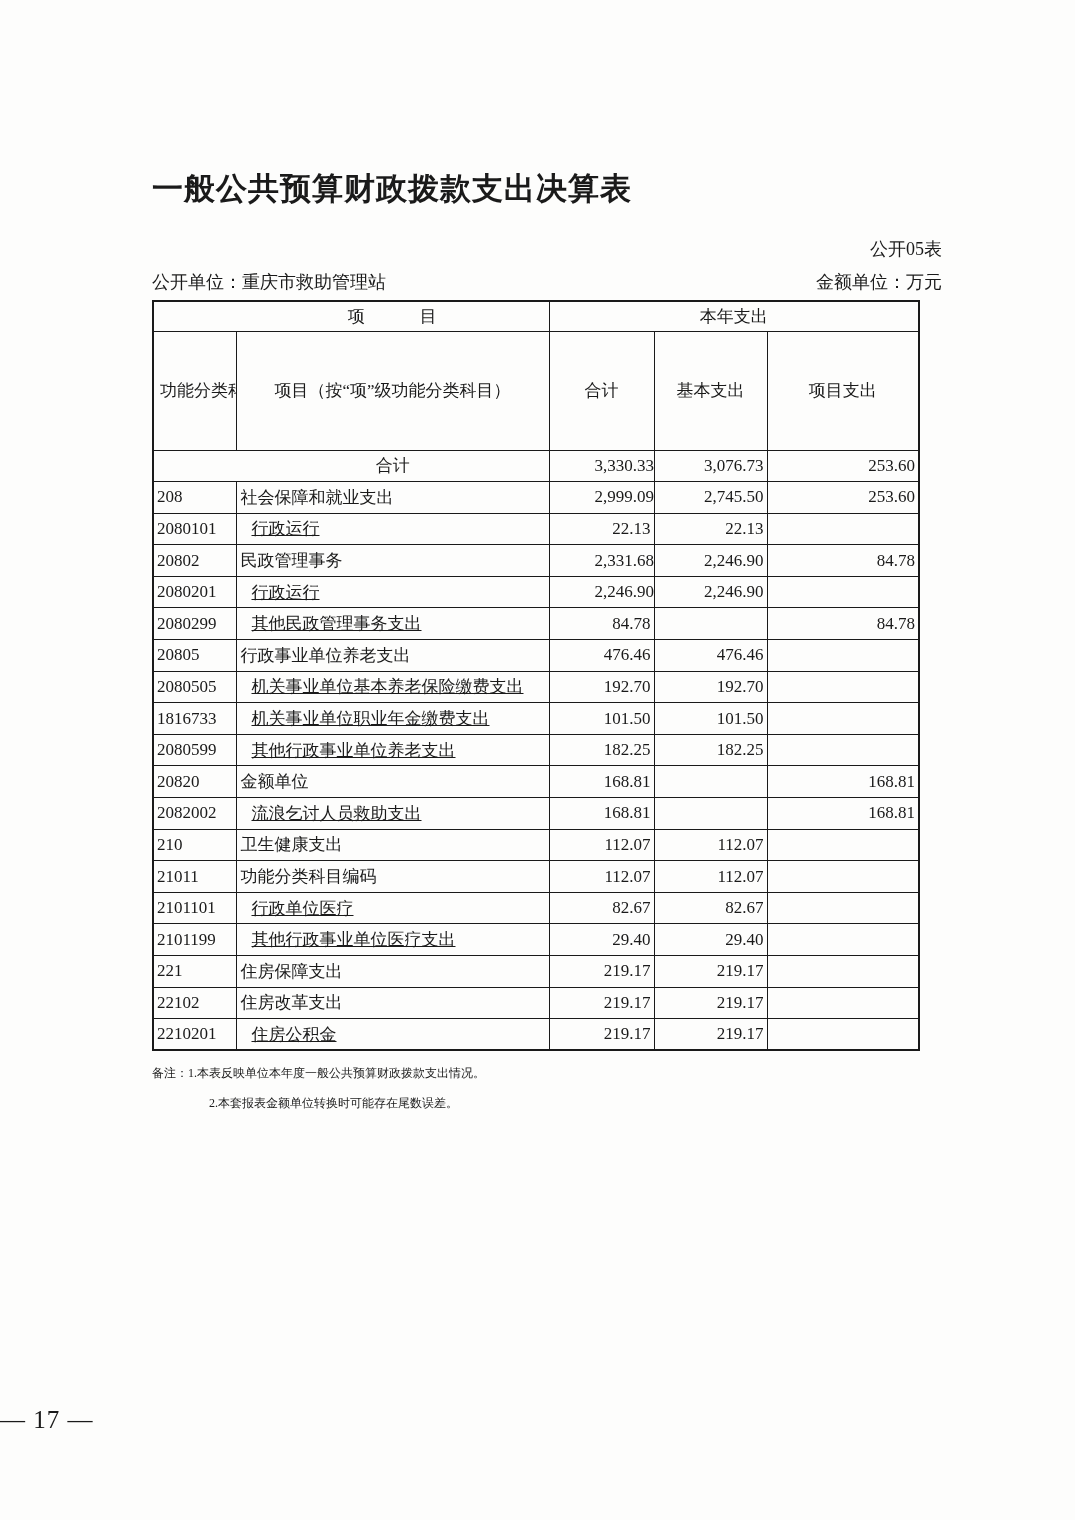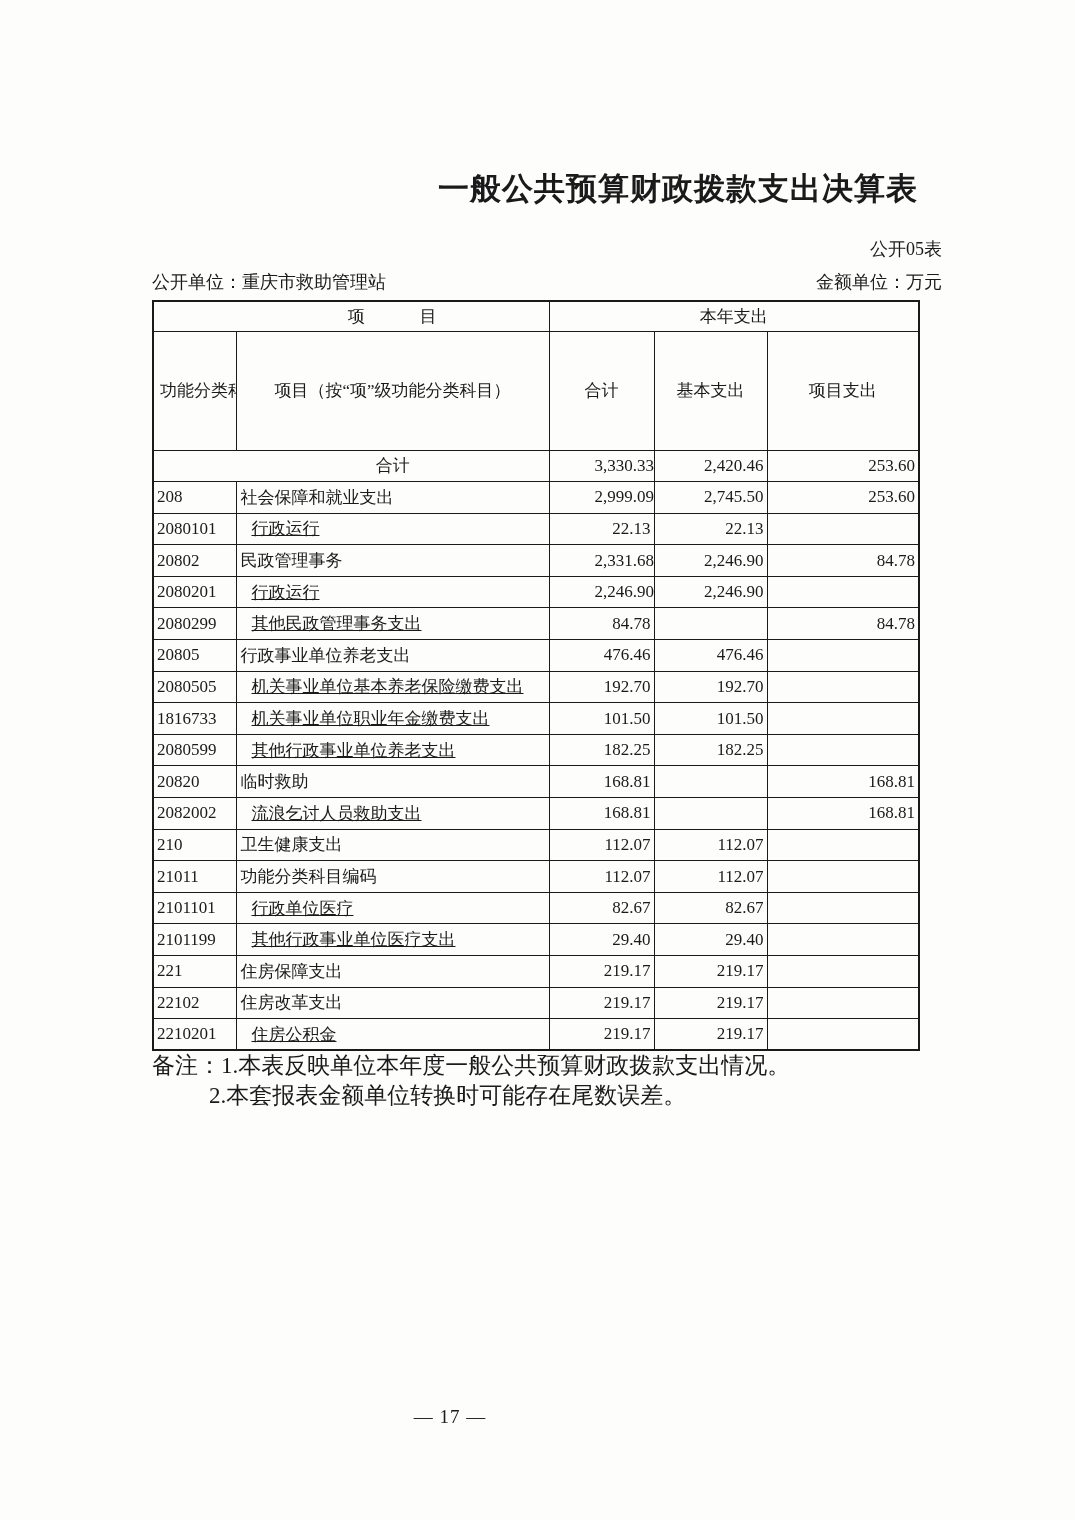--- a/index.html
+++ b/index.html
@@ -15,21 +15,21 @@
     background:#fdfdfc;
     overflow:hidden;
   }
   .content {
     position:absolute;
     left:152px; top:0;
     width:766px;
   }
   .doc-title {
     margin-top:168px;
-    text-align:right;
+    text-align:left;
     font-family:"Liberation Sans","DejaVu Sans",sans-serif;
     font-weight:bold;
     font-size:31px;
     letter-spacing:1px;
     white-space:nowrap;
   }
   .table-code-line {
     margin-top:27px;
     margin-right:-24px;
     text-align:right;
@@ -67,30 +67,30 @@
     line-height:26px;
     padding:0 6px;
   }
   tbody tr { height:31.6px; }
   td.code-cell { padding-left:3px; text-align:left; font-size:17px; }
   td.name-cell { padding-left:4px; text-align:left; }
   td.name-cell.indent { padding-left:15px;text-decoration:underline; }
   td.name-cell.merged-label { text-align:center; padding-left:83px; }
   td.num-cell { text-align:right; padding-right:3px; font-size:18px;padding-left:45px; }
   .notes {
-    font-size:23px;
+    margin-top:7px;
+    font-size:12px;
     line-height:30px;
   }
   .notes .note-line-2 { padding-left:57px; }
   .page-number {
     position:absolute;
     top:1406px;
     left:0; width:900px;
-    text-align:center;
-    font-size:19px;
+    font-size:25px;
     letter-spacing:1px;
   }
 </style>
 </head>
 <body>
 
 <div class="page">
   <div class="content">
 
     <h1 class="doc-title">一般公共预算财政拨款支出决算表</h1>
@@ -120,21 +120,21 @@
           <th>项目（按“项”级功能分类科目）</th>
           <th>合计</th>
           <th>基本支出</th>
           <th>项目支出</th>
         </tr>
       </thead>
       <tbody>
           <tr>
             <td class="name-cell merged-label" colspan="2">合计</td>
             <td class="num-cell">3,330.33</td>
-            <td class="num-cell">2,420.46</td>
+            <td class="num-cell">3,076.73</td>
             <td class="num-cell">253.60</td>
           </tr>
           <tr>
             <td class="code-cell">208</td>
             <td class="name-cell">社会保障和就业支出</td>
             <td class="num-cell">2,999.09</td>
             <td class="num-cell">2,745.50</td>
             <td class="num-cell">253.60</td>
           </tr>
           <tr>
@@ -188,21 +188,21 @@
           </tr>
           <tr>
             <td class="code-cell">2080599</td>
             <td class="name-cell indent">其他行政事业单位养老支出</td>
             <td class="num-cell">182.25</td>
             <td class="num-cell">182.25</td>
             <td class="num-cell"></td>
           </tr>
           <tr>
             <td class="code-cell">20820</td>
-            <td class="name-cell">临时救助</td>
+            <td class="name-cell">金额单位</td>
             <td class="num-cell">168.81</td>
             <td class="num-cell"></td>
             <td class="num-cell">168.81</td>
           </tr>
           <tr>
             <td class="code-cell">2082002</td>
             <td class="name-cell indent">流浪乞讨人员救助支出</td>
             <td class="num-cell">168.81</td>
             <td class="num-cell"></td>
             <td class="num-cell">168.81</td>

